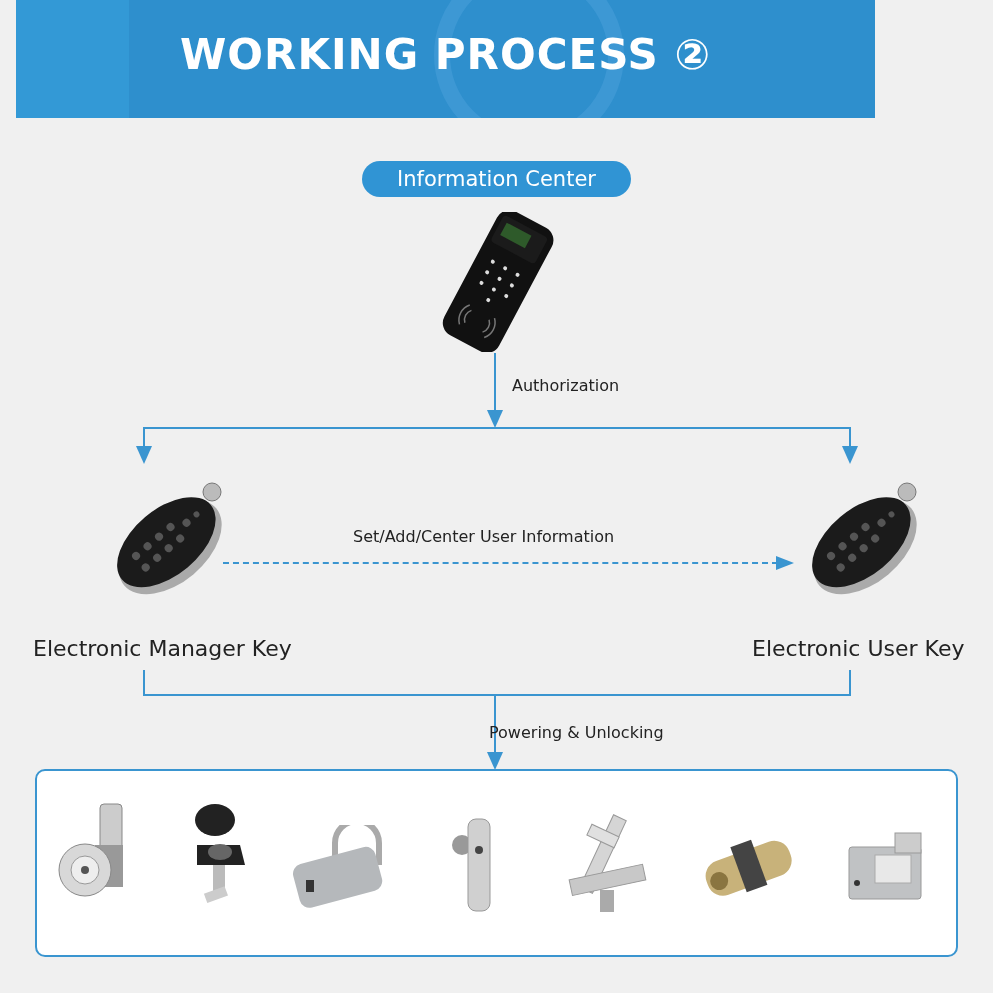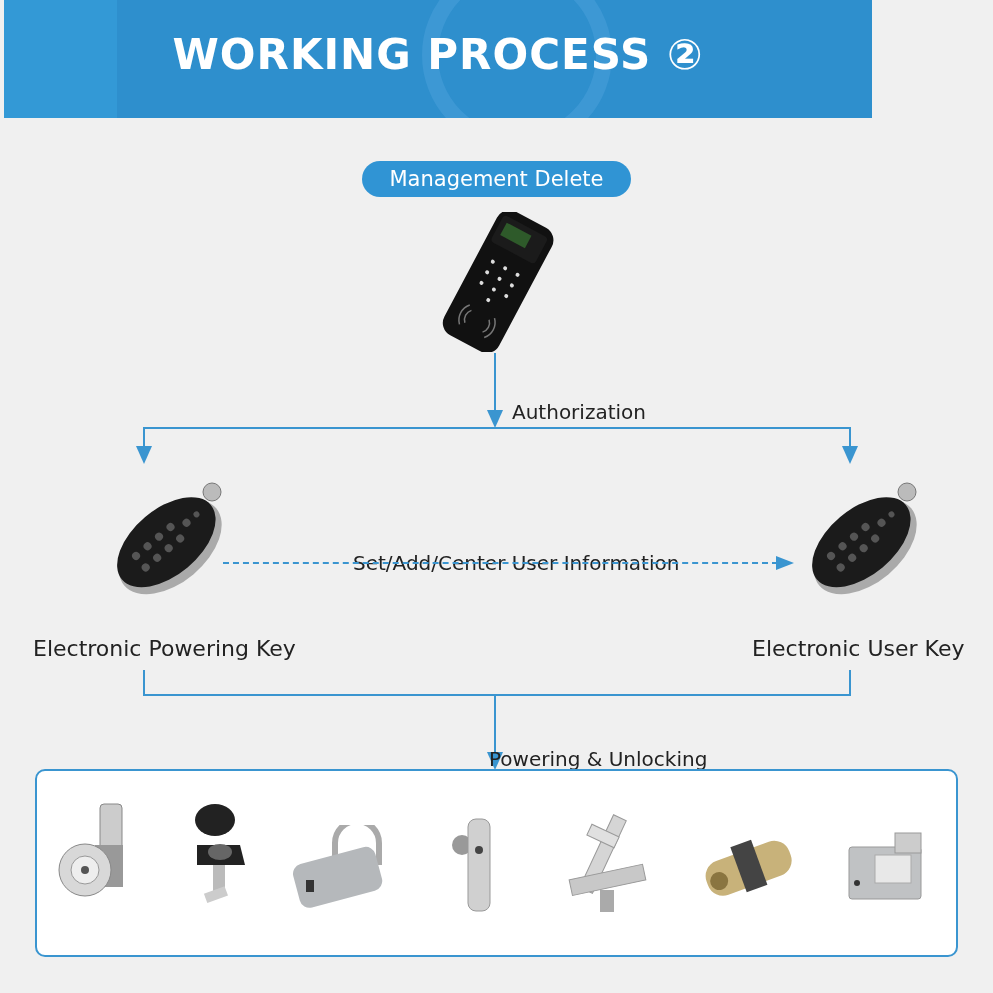--- a/index.html
+++ b/index.html
@@ -1,41 +1,41 @@
 <!DOCTYPE html>
 <html><head>
 <meta charset="utf-8">
 <style>
   html, body { margin:0; padding:0; }
   body { width:993px; height:993px; background:#f0f0f0; position:relative; overflow:hidden; font-family:"DejaVu Sans","Liberation Sans",sans-serif; }
-  .header { position:absolute; left:4px; top:0; width:859px; height:118px; background:#3399d6; overflow:hidden;padding-left:9px; }
+  .header { position:absolute; left:16px; top:0; width:859px; height:118px; background:#3399d6; overflow:hidden; }
   .header .band { position:absolute; left:113px; top:0; width:763px; height:118px; background:#2e8fcd; }
   .header .ring { position:absolute; left:418px; top:-40px; width:190px; height:190px; border-radius:50%; border:16px solid rgba(90,170,225,0.35); box-sizing:border-box; }
   .header .title { position:absolute; left:0; right:0; top:30px; text-align:center; color:#fff; font-weight:bold; font-size:42px; letter-spacing:1px; font-family:"DejaVu Sans",sans-serif; }
   .pill { position:absolute; left:362px; top:161px; width:269px; height:36px; border-radius:18px; background:#3094d4; color:#fff; font-size:21px; text-align:center; line-height:36px; }
-  .label { position:absolute; color:#222; font-size:20px; white-space:nowrap;margin-top:24px; }
+  .label { position:absolute; color:#222; font-size:16px; white-space:nowrap; }
   .biglabel { position:absolute; color:#222; font-size:22px; white-space:nowrap; }
   .line { position:absolute; background:#3a95d0; }
   .arrowdown { position:absolute; width:0; height:0; border-left:8px solid transparent; border-right:8px solid transparent; border-top:18px solid #3a95d0; }
   .arrowright { position:absolute; width:0; height:0; border-top:7px solid transparent; border-bottom:7px solid transparent; border-left:18px solid #3a95d0; }
   .dashed { position:absolute; height:0; border-top:2px dashed #3a95d0; }
   .box { position:absolute; left:35px; top:769px; width:923px; height:188px; border:2px solid #3a95d0; border-radius:10px; background:#fff; box-sizing:border-box; }
   .device { position:absolute; }
   .lock { position:absolute; }
 </style>
 </head>
 <body>
 
 <div class="header">
   <div class="band"></div>
   <div class="ring"></div>
   <div class="title">WORKING PROCESS ②</div>
 </div>
 
-<div class="pill">Management Delete</div>
+<div class="pill">Information Center</div>
 
 <svg class="device" style="left:432px;top:212px" width="135" height="140" viewBox="0 0 135 140">
   <g transform="rotate(28 67 70)">
     <rect x="35" y="0" width="62" height="140" rx="14" fill="#111"></rect>
     <rect x="40" y="8" width="50" height="30" rx="4" fill="#1b1b1b"></rect>
     <rect x="46" y="14" width="28" height="14" fill="#2e5a2a"></rect>
     <g fill="#ddd">
       <circle cx="52" cy="55" r="2"></circle>
         <circle cx="66" cy="55" r="2"></circle>
         <circle cx="80" cy="55" r="2"></circle>
@@ -103,21 +103,21 @@
         <circle cx="108" cy="62" r="3"></circle>
     </g>
   </g>
   <circle cx="112" cy="14" r="9" fill="#bbb" stroke="#777"></circle>
 </svg>
 
 <div class="label" style="left:353px;top:527px">Set/Add/Center User Information</div>
 <div class="dashed" style="left:223px;top:562px;width:555px"></div>
 <div class="arrowright" style="left:776px;top:556px"></div>
 
-<div class="biglabel" style="left:33px;top:636px">Electronic Powering Key</div>
+<div class="biglabel" style="left:33px;top:636px">Electronic Manager Key</div>
 <div class="biglabel" style="left:752px;top:636px">Electronic User Key</div>
 
 <div class="line" style="left:143px;top:670px;width:2px;height:26px"></div>
 <div class="line" style="left:849px;top:670px;width:2px;height:26px"></div>
 <div class="line" style="left:143px;top:694px;width:708px;height:2px"></div>
 <div class="line" style="left:494px;top:694px;width:2px;height:58px"></div>
 <div class="arrowdown" style="left:487px;top:752px"></div>
 <div class="label" style="left:489px;top:723px">Powering &amp; Unlocking</div>
 
 <div class="box"></div>

